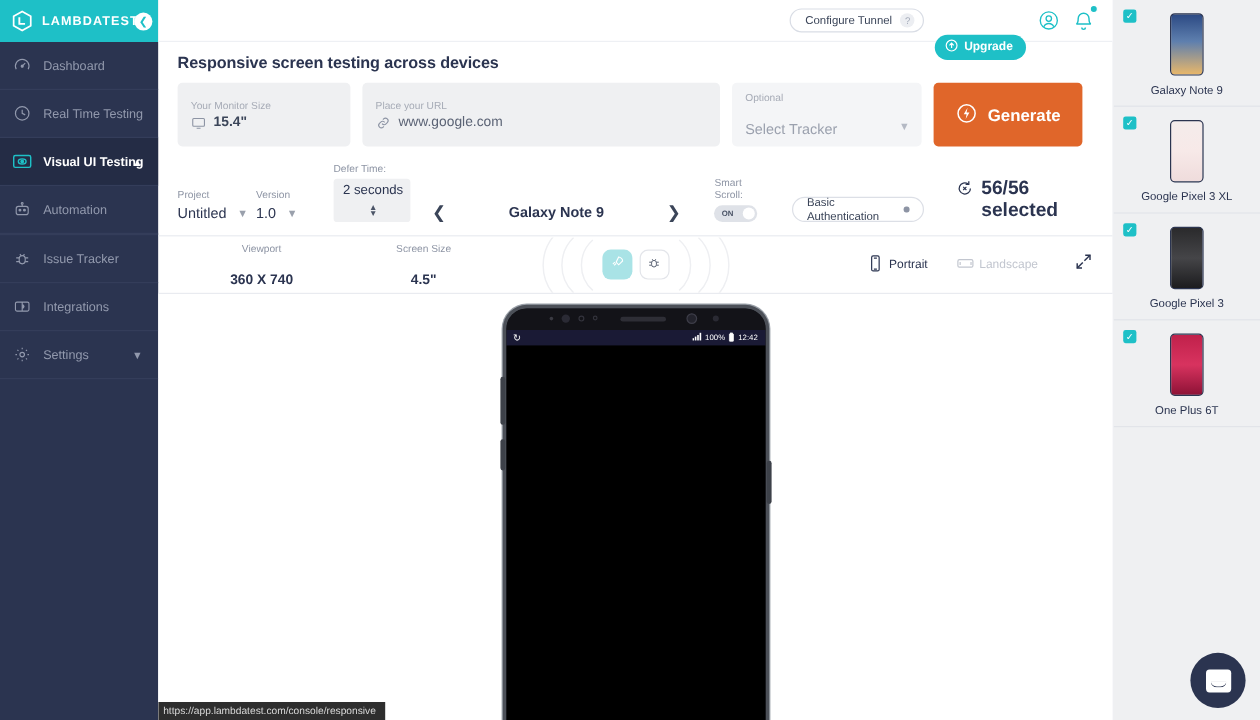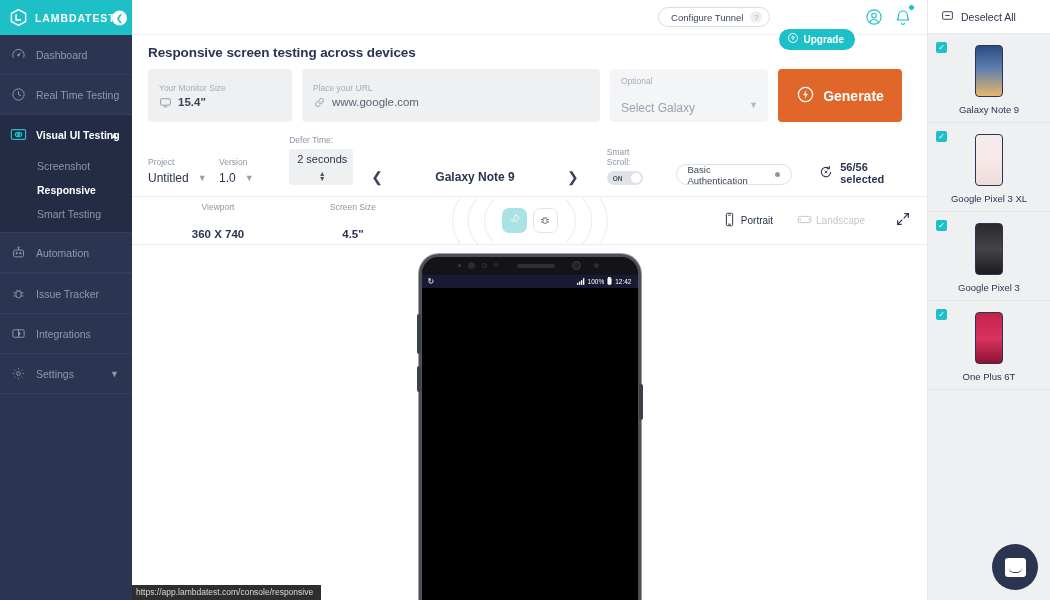--- a/index.html
+++ b/index.html
@@ -156,22 +156,22 @@
     position: absolute; right: 2px; width: 10px; height: 10px;
     border-radius: 50%; background: #fff;
   }
   .auth-pill {
     margin-left: 22px; border: 1px solid #dcdfe6; border-radius: 13px;
     height: 21px; display: flex; align-items: center; gap: 6px;
     padding: 0 11px; font-size: 9.5px; color: #3b4559; cursor: pointer;
   }
   .auth-dot { width: 5px; height: 5px; border-radius: 50%; background: #8d94a4; }
   .sel-count {
-    margin-left: 26px; display: flex; align-items: center; gap: 6px;
-    font-size: 11px; color: #2b3450; font-weight: bold; cursor: pointer;
+    margin-left: 26px; display: flex; align-items: flex-start; gap: 6px;
+    font-size: 16px; color: #2b3450; font-weight: bold; cursor: pointer;
   }
 
   
   .vp-bar {
     display: flex; align-items: center; padding: 9px 16px;
     border-bottom: 1px solid #e9ebf0; position: relative; height: 48px;
   }
   .vp-cell { display:flex; flex-direction: column; align-items:center; }
   .vp-label { font-size: 8.5px; color: #8d94a4; margin-bottom: 16px; }
   .vp-val { font-size: 11.5px; color: #2b3450; font-weight: bold; }
@@ -314,25 +314,20 @@
           <svg viewBox="0 0 24 24" width="17" height="17" fill="none" stroke="currentColor" stroke-width="1.7">
             <rect x="2" y="5" width="20" height="14" rx="2"></rect>
             <ellipse cx="12" cy="12" rx="4.5" ry="3"></ellipse>
               <circle cx="12" cy="12" r="1.4" fill="currentColor"></circle>
           </svg>
         </span>
         <span>Visual UI Testing</span>
         <span class="nav-chevron">▲</span>
       </div>
 
-      <div class="subnav">
-        <div class="subnav-item">Screenshot</div>
-        <div class="subnav-item sel">Responsive</div>
-        <div class="subnav-item">Smart Testing</div>
-      </div>
       <div class="nav-divider"></div>
 
       <div class="nav-item">
         <span class="nv-ic">
           <svg viewBox="0 0 24 24" width="15" height="15" fill="none" stroke="currentColor" stroke-width="1.5">
             <rect x="4" y="8" width="16" height="11" rx="3"></rect>
               <path d="M12 5v3"></path>
               <circle cx="12" cy="4" r="1.2"></circle>
             <circle cx="9" cy="13" r="1.2" fill="currentColor"></circle>
               <circle cx="15" cy="13" r="1.2" fill="currentColor"></circle>
@@ -438,21 +433,21 @@
                 <path d="M10 13a4 4 0 0 0 6 .5l2-2a4 4 0 0 0-5.7-5.7l-1 1"></path>
                 <path d="M14 11a4 4 0 0 0-6-.5l-2 2a4 4 0 0 0 5.7 5.7l1-1"></path>
               </svg>
             </span>
             <span placeholder="Place your URL">www.google.com</span>
           </div>
         </div>
 
         <div class="field f-tunnel">
           <div class="field-label">Optional</div>
-          <div class="field-value">Select Galaxy</div>
+          <div class="field-value">Select Tracker</div>
           <span class="sel-caret">▼</span>
         </div>
 
         <button class="gen-btn">
           <span>
             <svg viewBox="0 0 24 24" width="19" height="19" fill="none" stroke="#fff" stroke-width="1.6">
               <circle cx="12" cy="12" r="9"></circle>
                 <path d="M13 6l-4 7h3l-1 5 4-7h-3z" fill="#fff" stroke="none"></path>
             </svg>
           </span>
@@ -625,29 +620,20 @@
           </div>
           <div class="screen-body"></div>
         </div>
       </div>
     </div>
 
     <div class="status-url">https://app.lambdatest.com/console/responsive</div>
   </main>
 
   <aside class="right-panel">
-    <div class="deselect-bar">
-      <span>
-        <svg viewBox="0 0 24 24" width="13" height="13" fill="none" stroke="#2b3450" stroke-width="1.7">
-          <rect x="3" y="5" width="18" height="14" rx="2"></rect>
-            <path d="M8 12h8"></path>
-        </svg>
-      </span>
-      <span>Deselect All</span>
-    </div>
 
     <div class="dev-list">
 
       <div class="dev-card">
         <span class="dev-chk">✓</span>
         <span class="dev-thumb" style="background:linear-gradient(#2c4a84 0%,#5e7fae 45%,#e8b76a 100%);"></span>
         <span class="dev-label">Galaxy Note 9</span>
       </div>
 
       <div class="dev-card">

